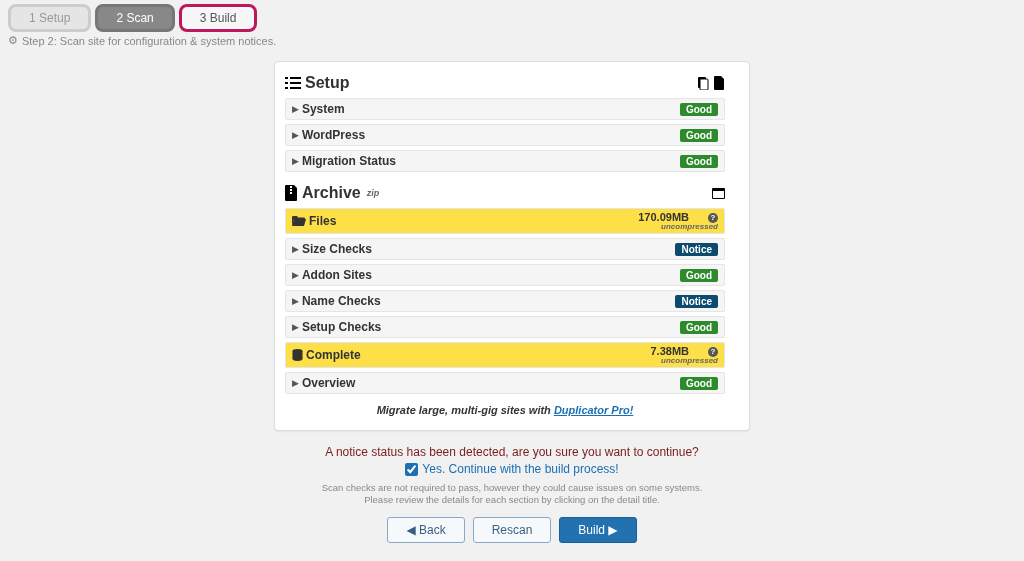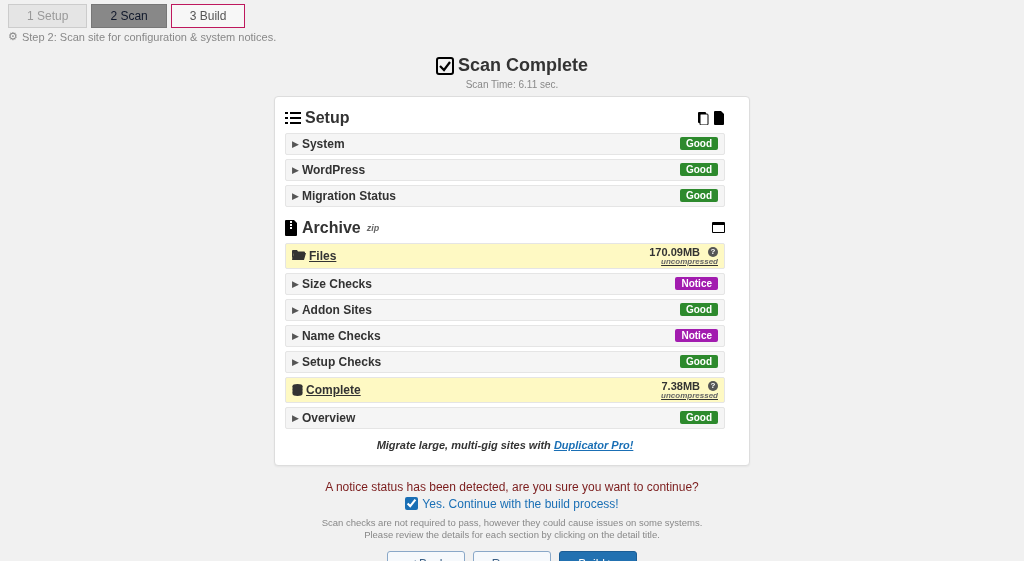--- a/index.html
+++ b/index.html
@@ -9,55 +9,55 @@
     width: 1024px;
     height: 561px;
     overflow: hidden;
     font-size: 13px;
     color: #333;
   }
   .top-tabs { display: flex; gap: 4px; padding: 4px 8px 0 8px; }
   .tab {
     padding: 4px 18px;
     font-size: 12px;
-    border-radius: 0;
-    border: 1px solid #be185d;
+    border-radius: 8px;
+    border: 3px solid #be185d;
     background: #f7f7f7;
     color: #555;
     cursor: pointer;
   }
   .tab.disabled { background: #e5e5e5; color: #999; border-color: #ccc; }
-  .tab.active { background: #888; color: #0f172a; border-color: #777; }
+  .tab.active { background: #888; color: #ffffff; border-color: #777; }
   .step-desc { padding: 2px 8px 8px 8px; font-size: 11px; color: #888; display:flex; align-items:center; gap:4px;}
   .main { width: 476px; margin: 0 auto; }
   .scan-header { text-align: center; margin-top: 4px; }
   .scan-title { font-size: 18px; font-weight: bold; display: inline-flex; align-items: center; gap: 4px;}
   .scan-time { font-size: 10px; color: #888; margin-top: 1px; }
   .panel { background: #fff; border: 1px solid #ddd; border-radius: 4px; margin-top: 6px; padding: 8px 24px 14px 10px; box-shadow: 0 1px 2px rgba(0,0,0,0.05);}
   .section-header { display:flex; justify-content:space-between; align-items:center; padding:4px 0 6px 0;}
   .section-title { font-size: 16px; font-weight: bold; display:flex; align-items:center; gap:4px;}
   .sup { font-size:9px; font-style:italic; color:#666; vertical-align: super; margin-left:2px;}
   .header-icons { display:flex; gap:4px; font-size:12px; color:#333;}
   .row {
     display:flex; justify-content:space-between; align-items:center;
     background:#f5f5f5; border:1px solid #e5e5e5;
     padding:2px 6px; margin-bottom:4px; border-radius:2px;
     font-size:12px; cursor:pointer;
     min-height: 22px;
   }
   .row .label { display:flex; align-items:center; gap:3px;}
   .caret { font-size:9px; color:#555;}
-  .row-sub { background:#fef9c3; font-weight:bold;text-decoration:underline;}
+  .row-sub { background:#fde047; font-weight:bold;}
   .row-sub .right { text-align:right; line-height:1;}
-  .row-sub .right .size { font-size:11px; font-weight:bold; display:inline-flex; align-items:center; gap:8px;}
+  .row-sub .right .size { font-size:11px; font-weight:bold; display:inline-flex; align-items:center; gap:19px;}
   .row-sub .right .uc { font-size:8px; font-style:italic; color:#666; display:block;}
   .help-icon { display:inline-block; width:10px; height:10px; border-radius:50%; background:#555; color:#fff; font-size:8px; line-height:10px; text-align:center;}
   .badge { font-size:10px; color:#fff; padding:1px 6px; border-radius:2px; font-weight:bold;}
   .badge-good { background:#2d8a2d;}
-  .badge-notice { background:#a21caf;}
+  .badge-notice { background:#0c4a6e;}
   .promo { text-align:center; font-size:11px; font-weight:bold; font-style:italic; margin-top:10px;}
   .promo a { color:#1a6fb5; text-decoration:underline;}
   .notice-msg { text-align:center; color:#7b1c1c; font-size:12px; margin-top:14px;}
   .confirm { text-align:center; color:#1a6fb5; font-size:12px; margin-top:3px; display:flex; align-items:center; justify-content:center; gap:4px;}
   .confirm input { accent-color:#1a6fb5;}
   .help-text { text-align:center; font-size:9.5px; color:#888; margin-top:6px; line-height:1.3;}
   .buttons { display:flex; justify-content:center; gap:8px; margin-top:10px;}
   .btn { font-size:12px; padding:5px 18px; border-radius:3px; border:1px solid #8aa8c8; background:#f6f9fc; color:#3a5f85; cursor:pointer;}
   .btn.primary { background:#2271b1; border-color:#1b5d95; color:#fff;}
   svg { display:block;}
@@ -69,32 +69,20 @@
   <div class="tab disabled">1 Setup</div>
   <div class="tab active">2 Scan</div>
   <div class="tab">3 Build</div>
 </div>
 <div class="step-desc">
   <span>⚙</span>
   <span>Step 2: Scan site for configuration &amp; system notices.</span>
 </div>
 
 <div class="main">
-  <div class="scan-header">
-    <div class="scan-title">
-      <span>
-        <svg width="18" height="18" viewBox="0 0 18 18">
-            <rect x="1" y="1" width="16" height="16" rx="2" fill="none" stroke="#000" stroke-width="2"></rect>
-            <path d="M4 9 L8 13 L14 5" fill="none" stroke="#000" stroke-width="2.2"></path>
-          </svg>
-      </span>
-      <span>Scan Complete</span>
-    </div>
-    <div class="scan-time">Scan Time: 6.11 sec.</div>
-  </div>
 
   <div class="panel">
 
     <div class="section-header">
       <div class="section-title">
         <span>
           <svg width="16" height="16" viewBox="0 0 16 16" fill="#000">
               <rect x="0" y="2" width="3" height="2"></rect>
               <rect x="5" y="2" width="11" height="2"></rect>
               <rect x="0" y="7" width="3" height="2"></rect>

